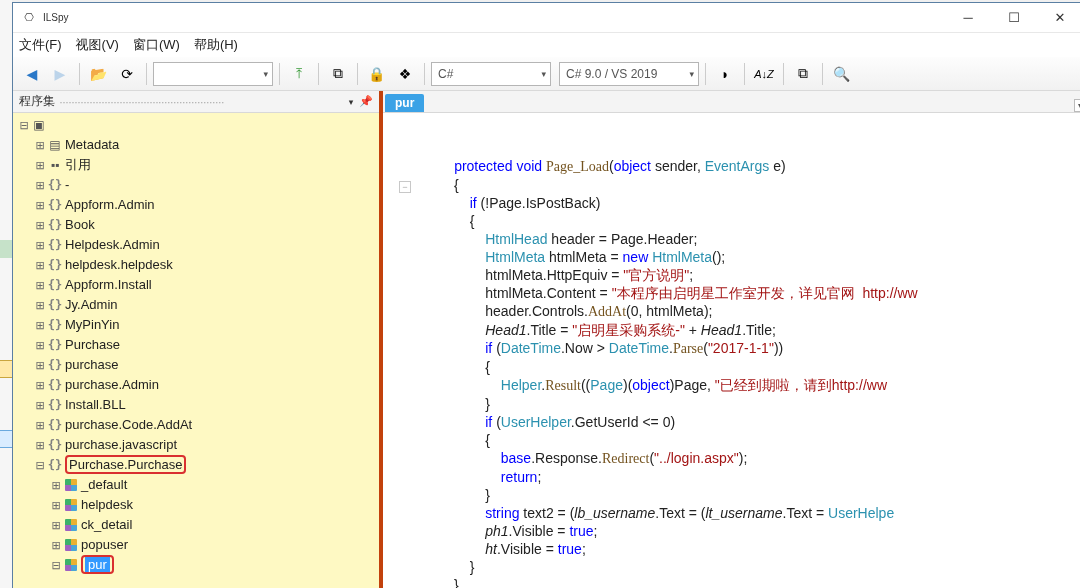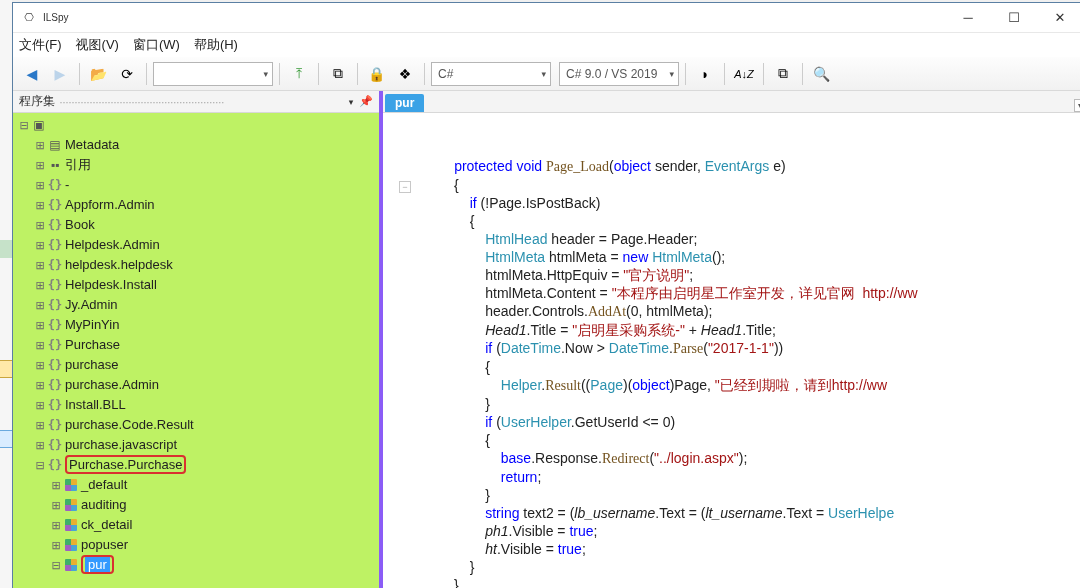--- a/index.html
+++ b/index.html
@@ -10,21 +10,21 @@
 .titlebar .title { font-size:10px; color:#333; }
 .win-btns { margin-left:auto; display:flex; }
 .win-btn { width:46px; height:30px; display:flex; align-items:center; justify-content:center; font-size:13px; color:#333; }
 .menubar { height:24px; display:flex; align-items:center; padding:0 6px; gap:14px; font-size:13px; color:#222; background:#fff; }
 .toolbar { height:34px; display:flex; align-items:center; padding:0 6px; gap:2px; background:linear-gradient(#fdfdfd,#f1f1f1); border-bottom:1px solid #d9d9d9; }
 .t-btn { width:26px; height:26px; display:inline-flex; align-items:center; justify-content:center; border:1px solid transparent; border-radius:2px; font-size:14px; }
 .t-sep { width:1px; height:22px; background:#ccc; margin:0 4px; }
 .t-combo { height:24px; border:1px solid #b5b5b5; background:#fff; display:flex; align-items:center; padding:0 4px 0 6px; font-size:12px; color:#555; }
 .t-combo .caret { margin-left:auto; font-size:9px; color:#555; }
 .content { flex:1; display:flex; min-height:0; }
-.tree-pane { width:370px; border-right:4px solid #8b5cf6; display:flex; flex-direction:column; background:#bef264; }
+.tree-pane { width:370px; border-right:4px solid #c2410c; display:flex; flex-direction:column; background:#fef9c3; }
 .tree-header { height:22px; background:#f4f4f4; border-bottom:1px solid #d8d8d8; display:flex; align-items:center; font-size:12px; padding:0 6px; color:#333; }
 .tree-header .dots { color:#aaa; letter-spacing:-1px; margin-left:4px; flex:1; overflow:hidden; }
 .tree-header .tri { font-size:9px; margin:0 2px; }
 .tree-header .pin { font-size:11px; margin-left:4px; }
 .tree { flex:1; overflow:auto; font-size:13px; padding:2px 0 6px 4px; line-height:20px; }
 .node { display:flex; align-items:center; white-space:nowrap; }
 .exp { width:14px; text-align:center; color:#6a6a6a; font-size:11px; cursor:pointer; }
 .ico { width:16px; display:inline-flex; align-items:center; justify-content:center; font-size:12px; margin-right:2px; }
 .ns-icon { color:#808080; font-family:Consolas,monospace; font-weight:bold; }
 .cls-icon { width:12px; height:12px; background: conic-gradient(#e8b030 0 25%, #4aa4d6 0 50%, #a060c0 0 75%, #3cb06a 0); border-radius:1px; }
@@ -94,21 +94,21 @@
     <div class="t-sep"></div>
     <div class="t-btn">⧉</div>
     <div class="t-sep"></div>
     <div class="t-btn">🔒</div>
     <div class="t-btn">❖</div>
     <div class="t-sep"></div>
     <div class="t-combo" style="width:120px;">
         <span>C#</span>
         <span class="caret">▾</span>
       </div>
-    <div class="t-combo" style="width:120px;margin-left:6px;">
+    <div class="t-combo" style="width:140px;margin-left:6px;">
         <span>C# 9.0 / VS 2019</span>
         <span class="caret">▾</span>
       </div>
     <div class="t-sep"></div>
     <div class="t-btn">◗</div>
     <div class="t-sep"></div>
     <div class="t-btn" style="font-size:11px;font-style:italic;">A↓Z</div>
     <div class="t-sep"></div>
     <div class="t-btn">⧉</div>
     <div class="t-sep"></div>
@@ -159,21 +159,21 @@
             <span class="label ">Helpdesk.Admin</span>
           </div>
           <div class="node" style="padding-left: 16px;">
             <span class="exp">⊞</span>
             <span class="ico ns-icon">{}</span>
             <span class="label ">helpdesk.helpdesk</span>
           </div>
           <div class="node" style="padding-left: 16px;">
             <span class="exp">⊞</span>
             <span class="ico ns-icon">{}</span>
-            <span class="label ">Helpdesk.Install</span>
+            <span class="label ">Appform.Install</span>
           </div>
           <div class="node" style="padding-left: 16px;">
             <span class="exp">⊞</span>
             <span class="ico ns-icon">{}</span>
             <span class="label ">Jy.Admin</span>
           </div>
           <div class="node" style="padding-left: 16px;">
             <span class="exp">⊞</span>
             <span class="ico ns-icon">{}</span>
             <span class="label ">MyPinYin</span>
@@ -194,21 +194,21 @@
             <span class="label ">purchase.Admin</span>
           </div>
           <div class="node" style="padding-left: 16px;">
             <span class="exp">⊞</span>
             <span class="ico ns-icon">{}</span>
             <span class="label ">Install.BLL</span>
           </div>
           <div class="node" style="padding-left: 16px;">
             <span class="exp">⊞</span>
             <span class="ico ns-icon">{}</span>
-            <span class="label ">purchase.Code.Result</span>
+            <span class="label ">purchase.Code.AddAt</span>
           </div>
           <div class="node" style="padding-left: 16px;">
             <span class="exp">⊞</span>
             <span class="ico ns-icon">{}</span>
             <span class="label ">purchase.javascript</span>
           </div>
           <div class="node" style="padding-left: 16px;">
             <span class="exp">⊟</span>
             <span class="ico ns-icon">{}</span>
             <span class="label "><span class="box-red">Purchase.Purchase</span></span>
@@ -218,21 +218,21 @@
             <span class="ico">
               <span class="cls-icon"></span>
             </span>
             <span class="label ">_default</span>
           </div>
           <div class="node" style="padding-left: 32px;">
             <span class="exp">⊞</span>
             <span class="ico">
               <span class="cls-icon"></span>
             </span>
-            <span class="label ">auditing</span>
+            <span class="label ">helpdesk</span>
           </div>
           <div class="node" style="padding-left: 32px;">
             <span class="exp">⊞</span>
             <span class="ico">
               <span class="cls-icon"></span>
             </span>
             <span class="label ">ck_detail</span>
           </div>
           <div class="node" style="padding-left: 32px;">
             <span class="exp">⊞</span>

